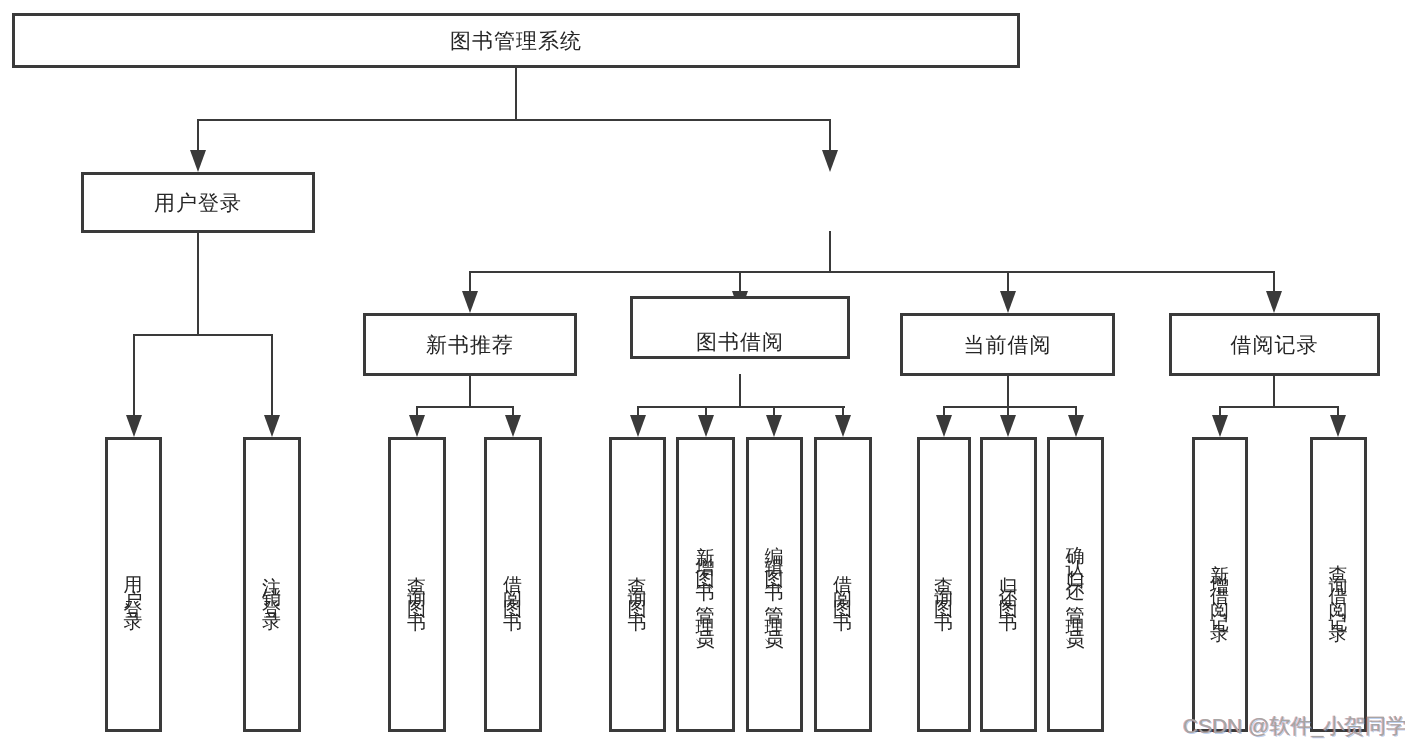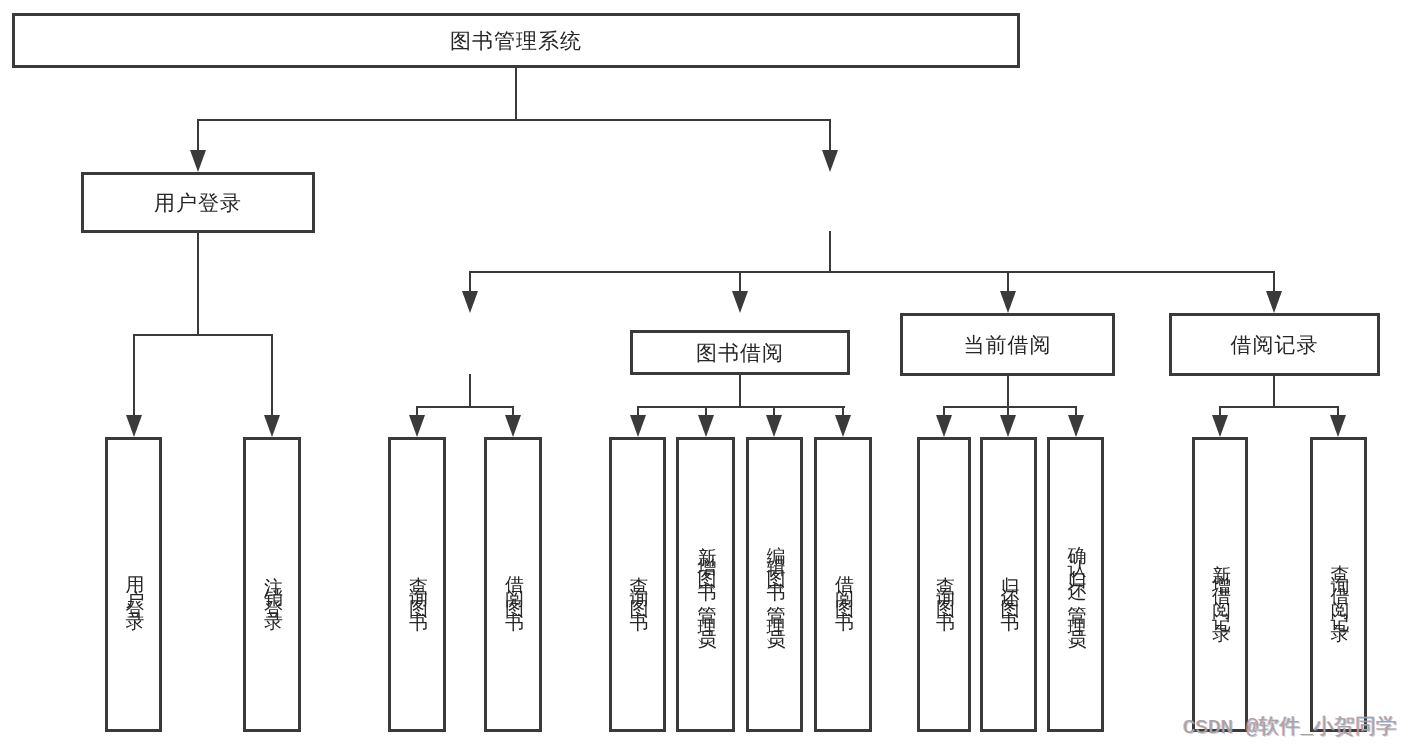--- a/index.html
+++ b/index.html
@@ -1,19 +1,19 @@
 <!DOCTYPE html>
 <html><head>
 <meta charset="utf-8">
 <style>
   html,body { margin:0; padding:0; background:#ffffff; }
   .stage {
     position:relative; width:1405px; height:747px; overflow:hidden;
     background:#ffffff;
-    font-family:Liberation Mono, monospace;
+    font-family:Liberation Sans, sans-serif;
   }
   
   .node {
     position:absolute; box-sizing:border-box;
     border:3px solid #3a3a3a; background:#ffffff;
     display:flex; align-items:center; justify-content:center;
   }
   .node .lbl {
     font-size:21px; color:#262626; letter-spacing:1px; white-space:nowrap;
   }
@@ -27,21 +27,21 @@
   .a {
     position:absolute; width:0; height:0;
     border-left:8px solid transparent; border-right:8px solid transparent;
     border-top:22px solid #3a3a3a;
   }
   
   #b-root  { left:12px;  top:13px;  width:1008px; height:55px; }
   #b-login { left:81px;  top:172px; width:234px;  height:61px; }
   #b-mgmt  { left:711px; top:172px; width:238px;  height:61px; }
   #b-rec   { left:363px; top:313px; width:214px;  height:63px; }
-  #b-bor   { left:630px; top:330px; width:220px;  height:45px; }
+  #b-bor   { left:630px; top:296px; width:220px;  height:63px;align-items:flex-end; }
   #b-cur   { left:900px; top:313px; width:215px;  height:63px; }
   #b-recd  { left:1169px;top:313px; width:211px;  height:63px; }
   .leaf { top:437px; height:295px; }
   #l1  { left:105px;  width:57px; }
   #l2  { left:243px;  width:58px; }
   #l3  { left:388px;  width:58px; }
   #l4  { left:484px;  width:58px; }
   #l5  { left:609px;  width:57px; }
   #l6  { left:676px;  width:59px; }
   #l7  { left:746px;  width:57px; }
@@ -89,20 +89,23 @@
   <div class="h" style="left:469px;top:271px;width:806px;"></div>
   <div class="v" style="left:469px;top:271px;height:23px;"></div>
   <div class="a" style="left:462px;top:291px;"></div>
   <div class="v" style="left:739px;top:271px;height:23px;"></div>
   <div class="a" style="left:732px;top:291px;"></div>
   <div class="v" style="left:1007px;top:271px;height:23px;"></div>
   <div class="a" style="left:1000px;top:291px;"></div>
   <div class="v" style="left:1273px;top:271px;height:23px;"></div>
   <div class="a" style="left:1266px;top:291px;"></div>
 
+  <div class="node" id="b-rec">
+    <span class="lbl">新书推荐</span>
+  </div>
   <div class="node" id="b-bor">
     <span class="lbl">图书借阅</span>
   </div>
   <div class="node" id="b-cur">
     <span class="lbl">当前借阅</span>
   </div>
   <div class="node" id="b-recd">
     <span class="lbl">借阅记录</span>
   </div>
 

